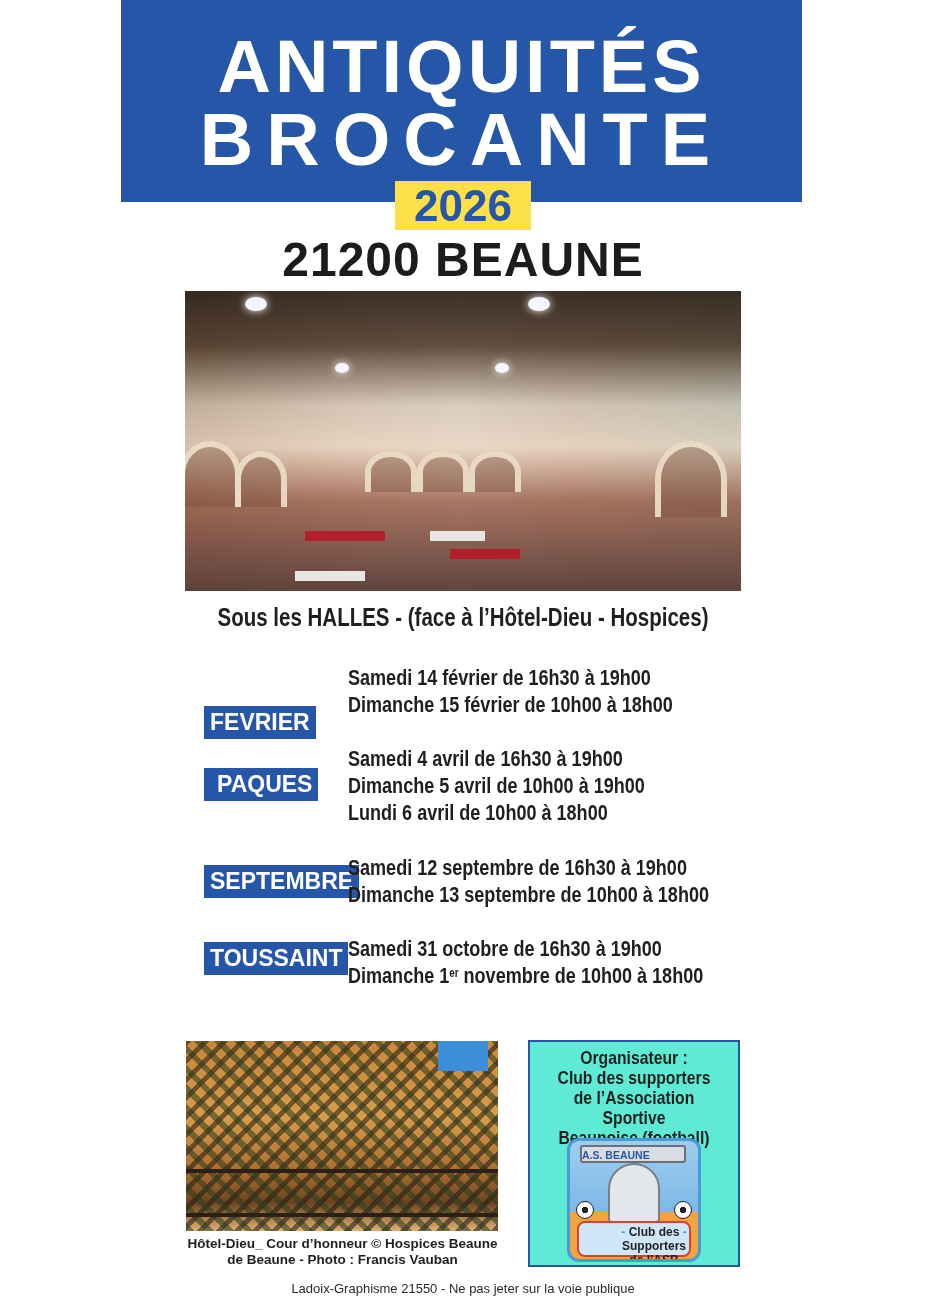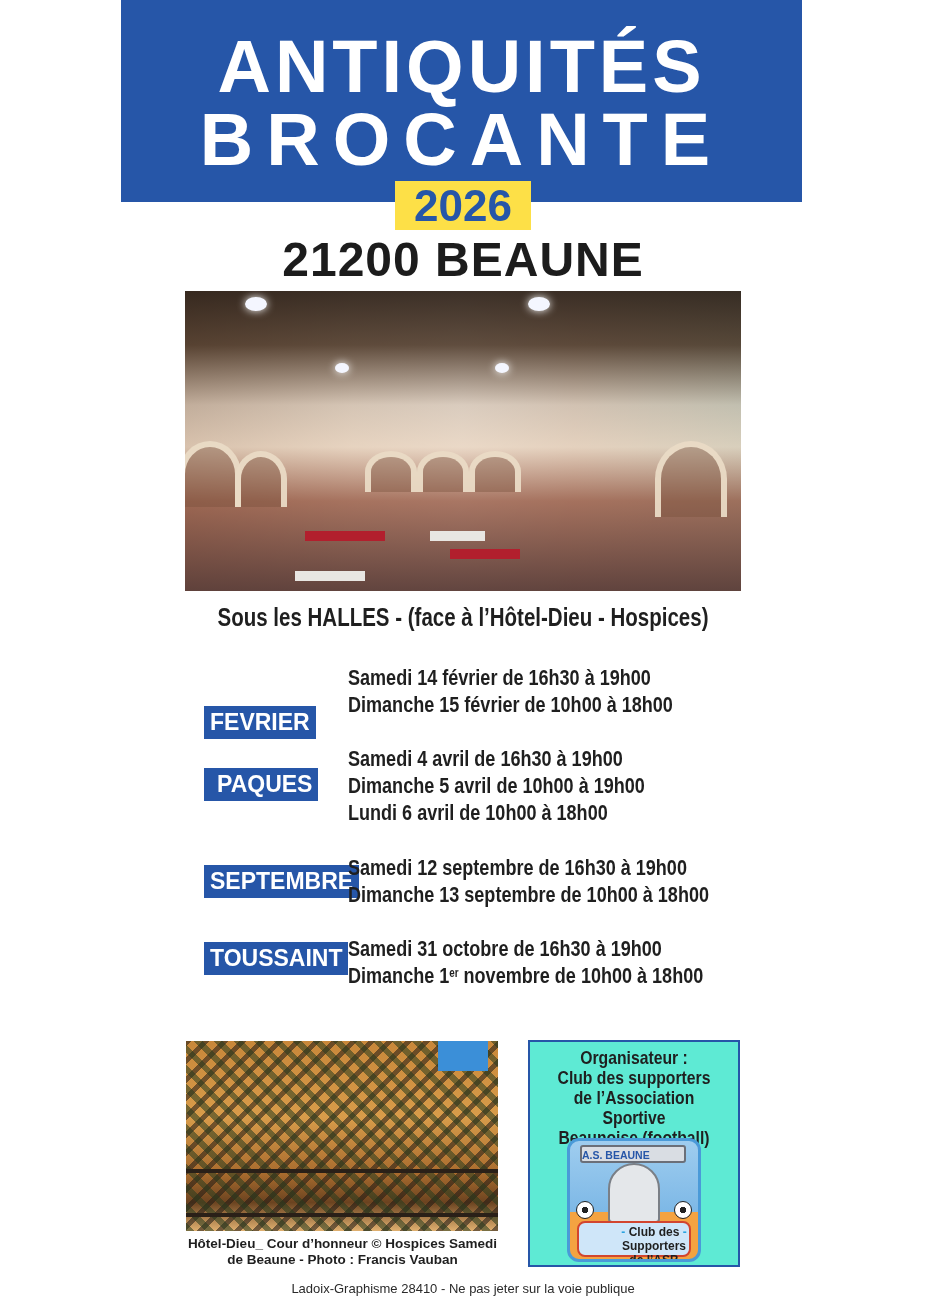--- a/index.html
+++ b/index.html
@@ -114,21 +114,21 @@
   <div>Samedi 31 octobre de 16h30 à 19h00</div>
   <div><span>Dimanche 1</span><sup>er</sup><span> novembre de 10h00 à 18h00</span></div>
 </div>
 
 <div class="photo-hotel">
   <div class="sky"></div>
   <div class="eave" style="top:128px;"></div>
   <div class="eave" style="top:172px;"></div>
 </div>
 <div class="caption">
-  <div>Hôtel-Dieu_ Cour d’honneur © Hospices Samedi</div>
+  <div>Hôtel-Dieu_ Cour d’honneur © Hospices Beaune</div>
   <div>de Beaune - Photo : Francis Vauban</div>
 </div>
 
 <div class="org-box">
   <div class="org-text">
     <div>Organisateur :</div>
     <div>Club des supporters</div>
     <div>de l’Association Sportive</div>
     <div>Beaunoise (football)</div>
   </div>
@@ -137,13 +137,13 @@
     <div class="logo-fan"></div>
     <div class="logo-ball" style="left:6px;"></div>
     <div class="logo-ball" style="left:104px;"></div>
     <div class="logo-band">
       <div><span class="dash">-</span> <span>Club des</span> <span class="dash">-</span></div>
       <div>Supporters de l’ASB</div>
     </div>
   </div>
 </div>
 
-<div class="footer">Ladoix-Graphisme 28410 - Ne pas jeter sur la voie publique</div>
+<div class="footer">Ladoix-Graphisme 21550 - Ne pas jeter sur la voie publique</div>
 
 </body></html>

